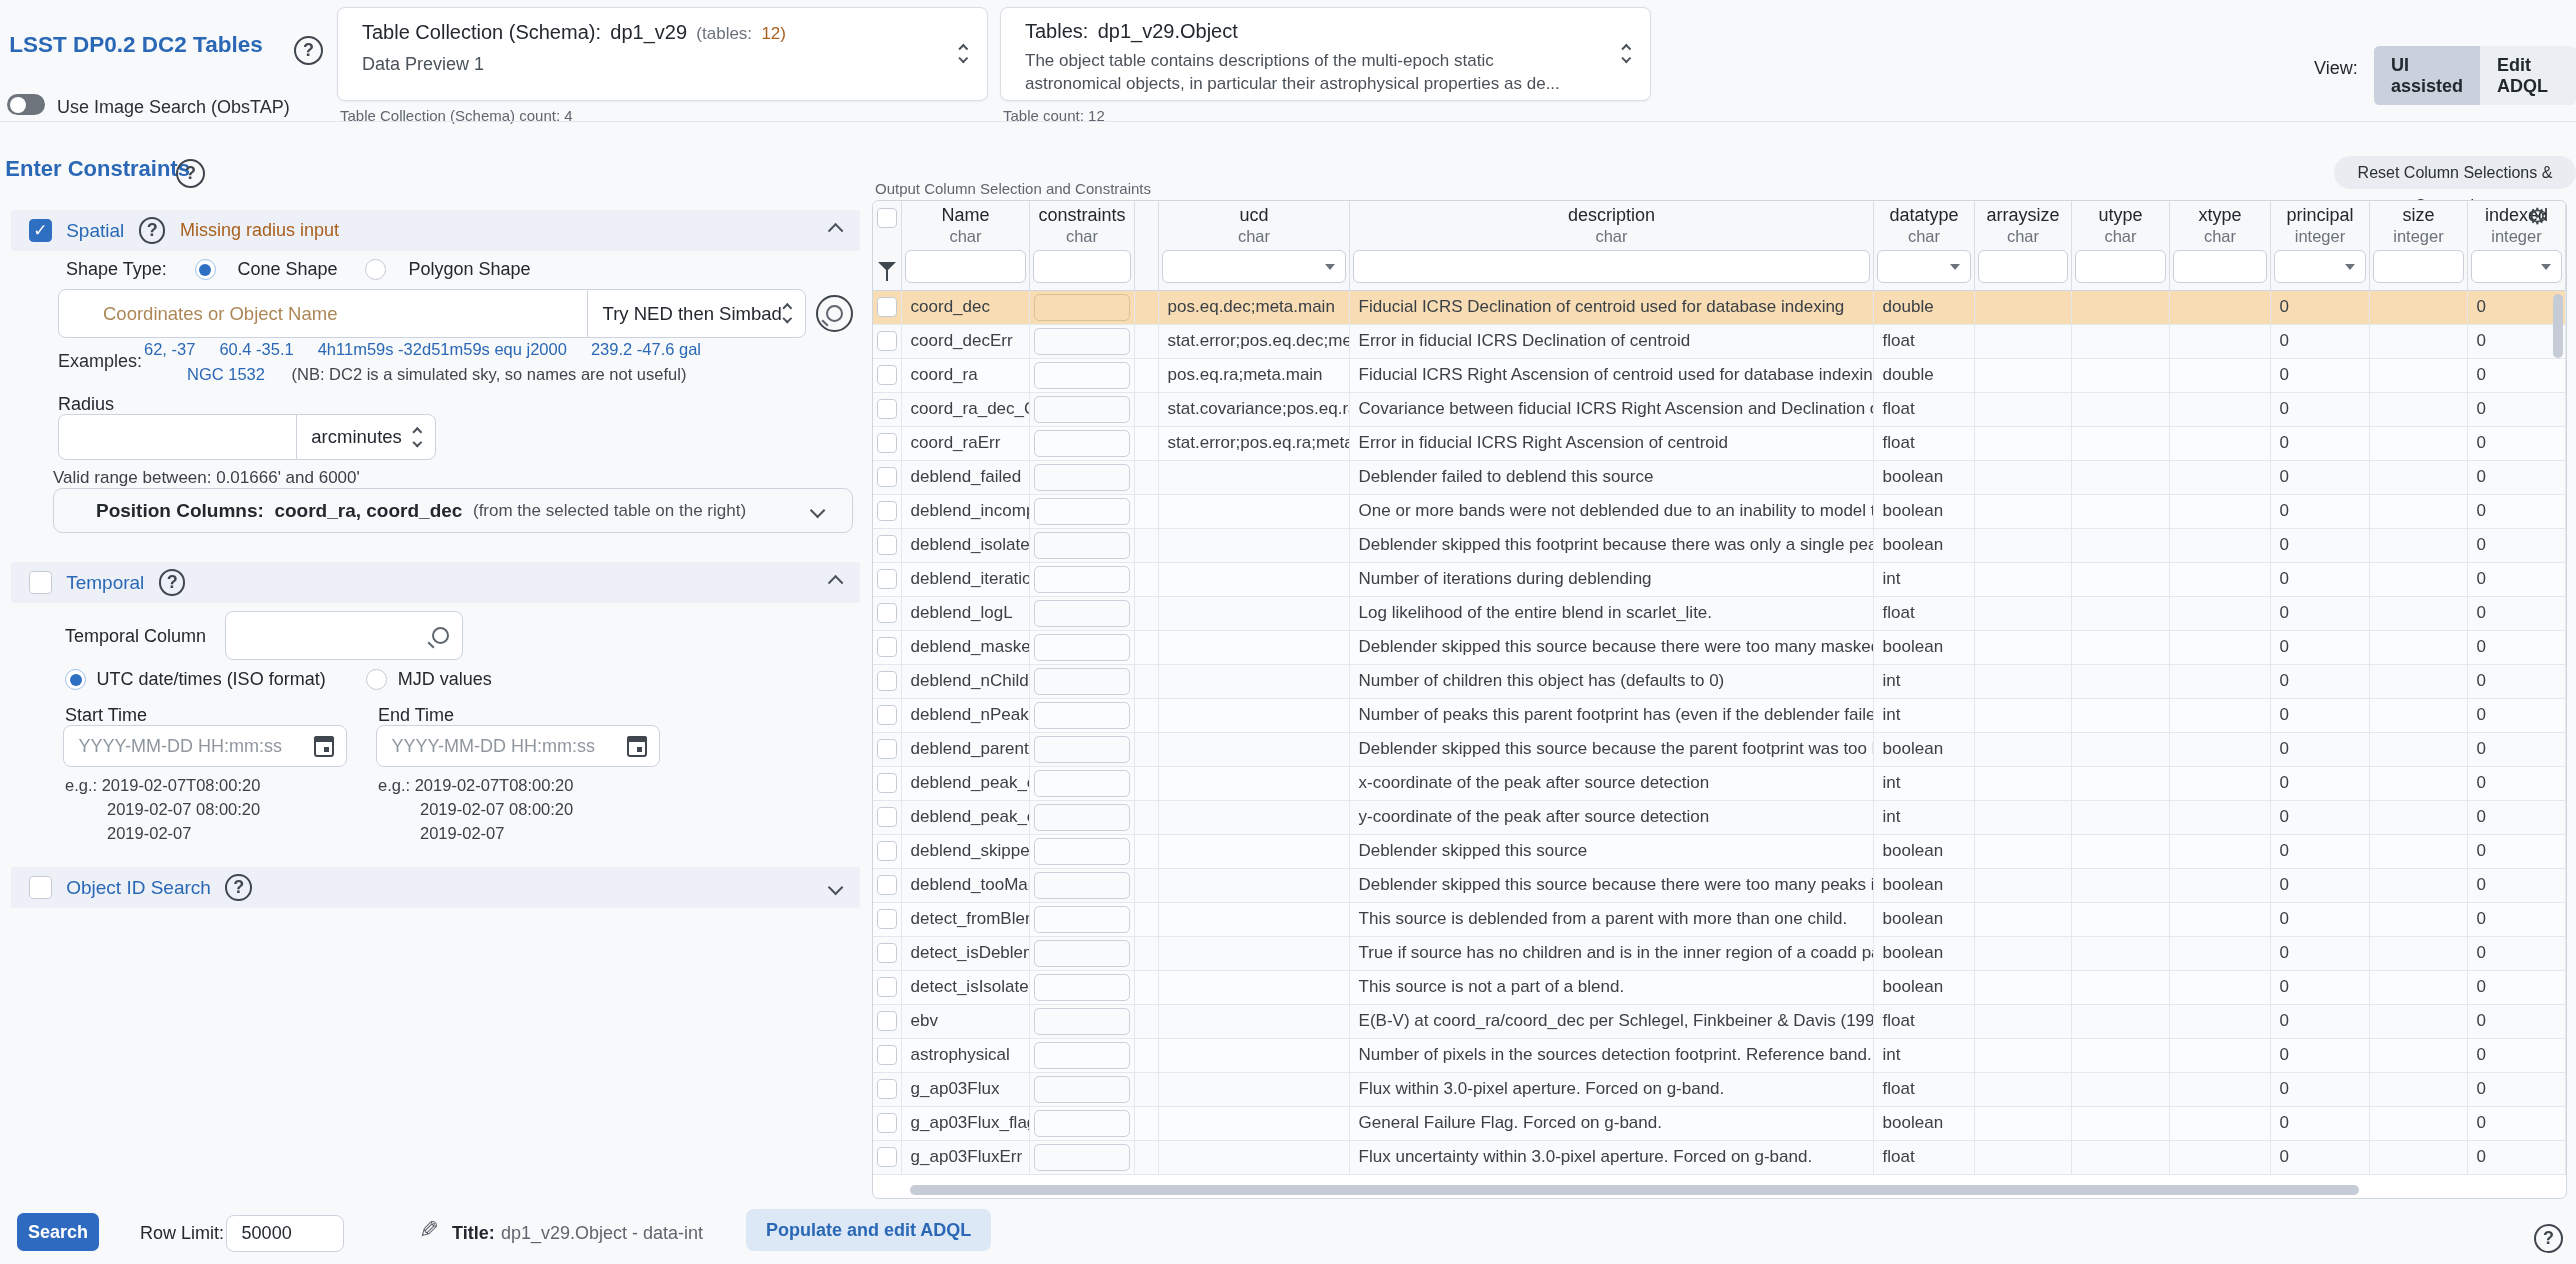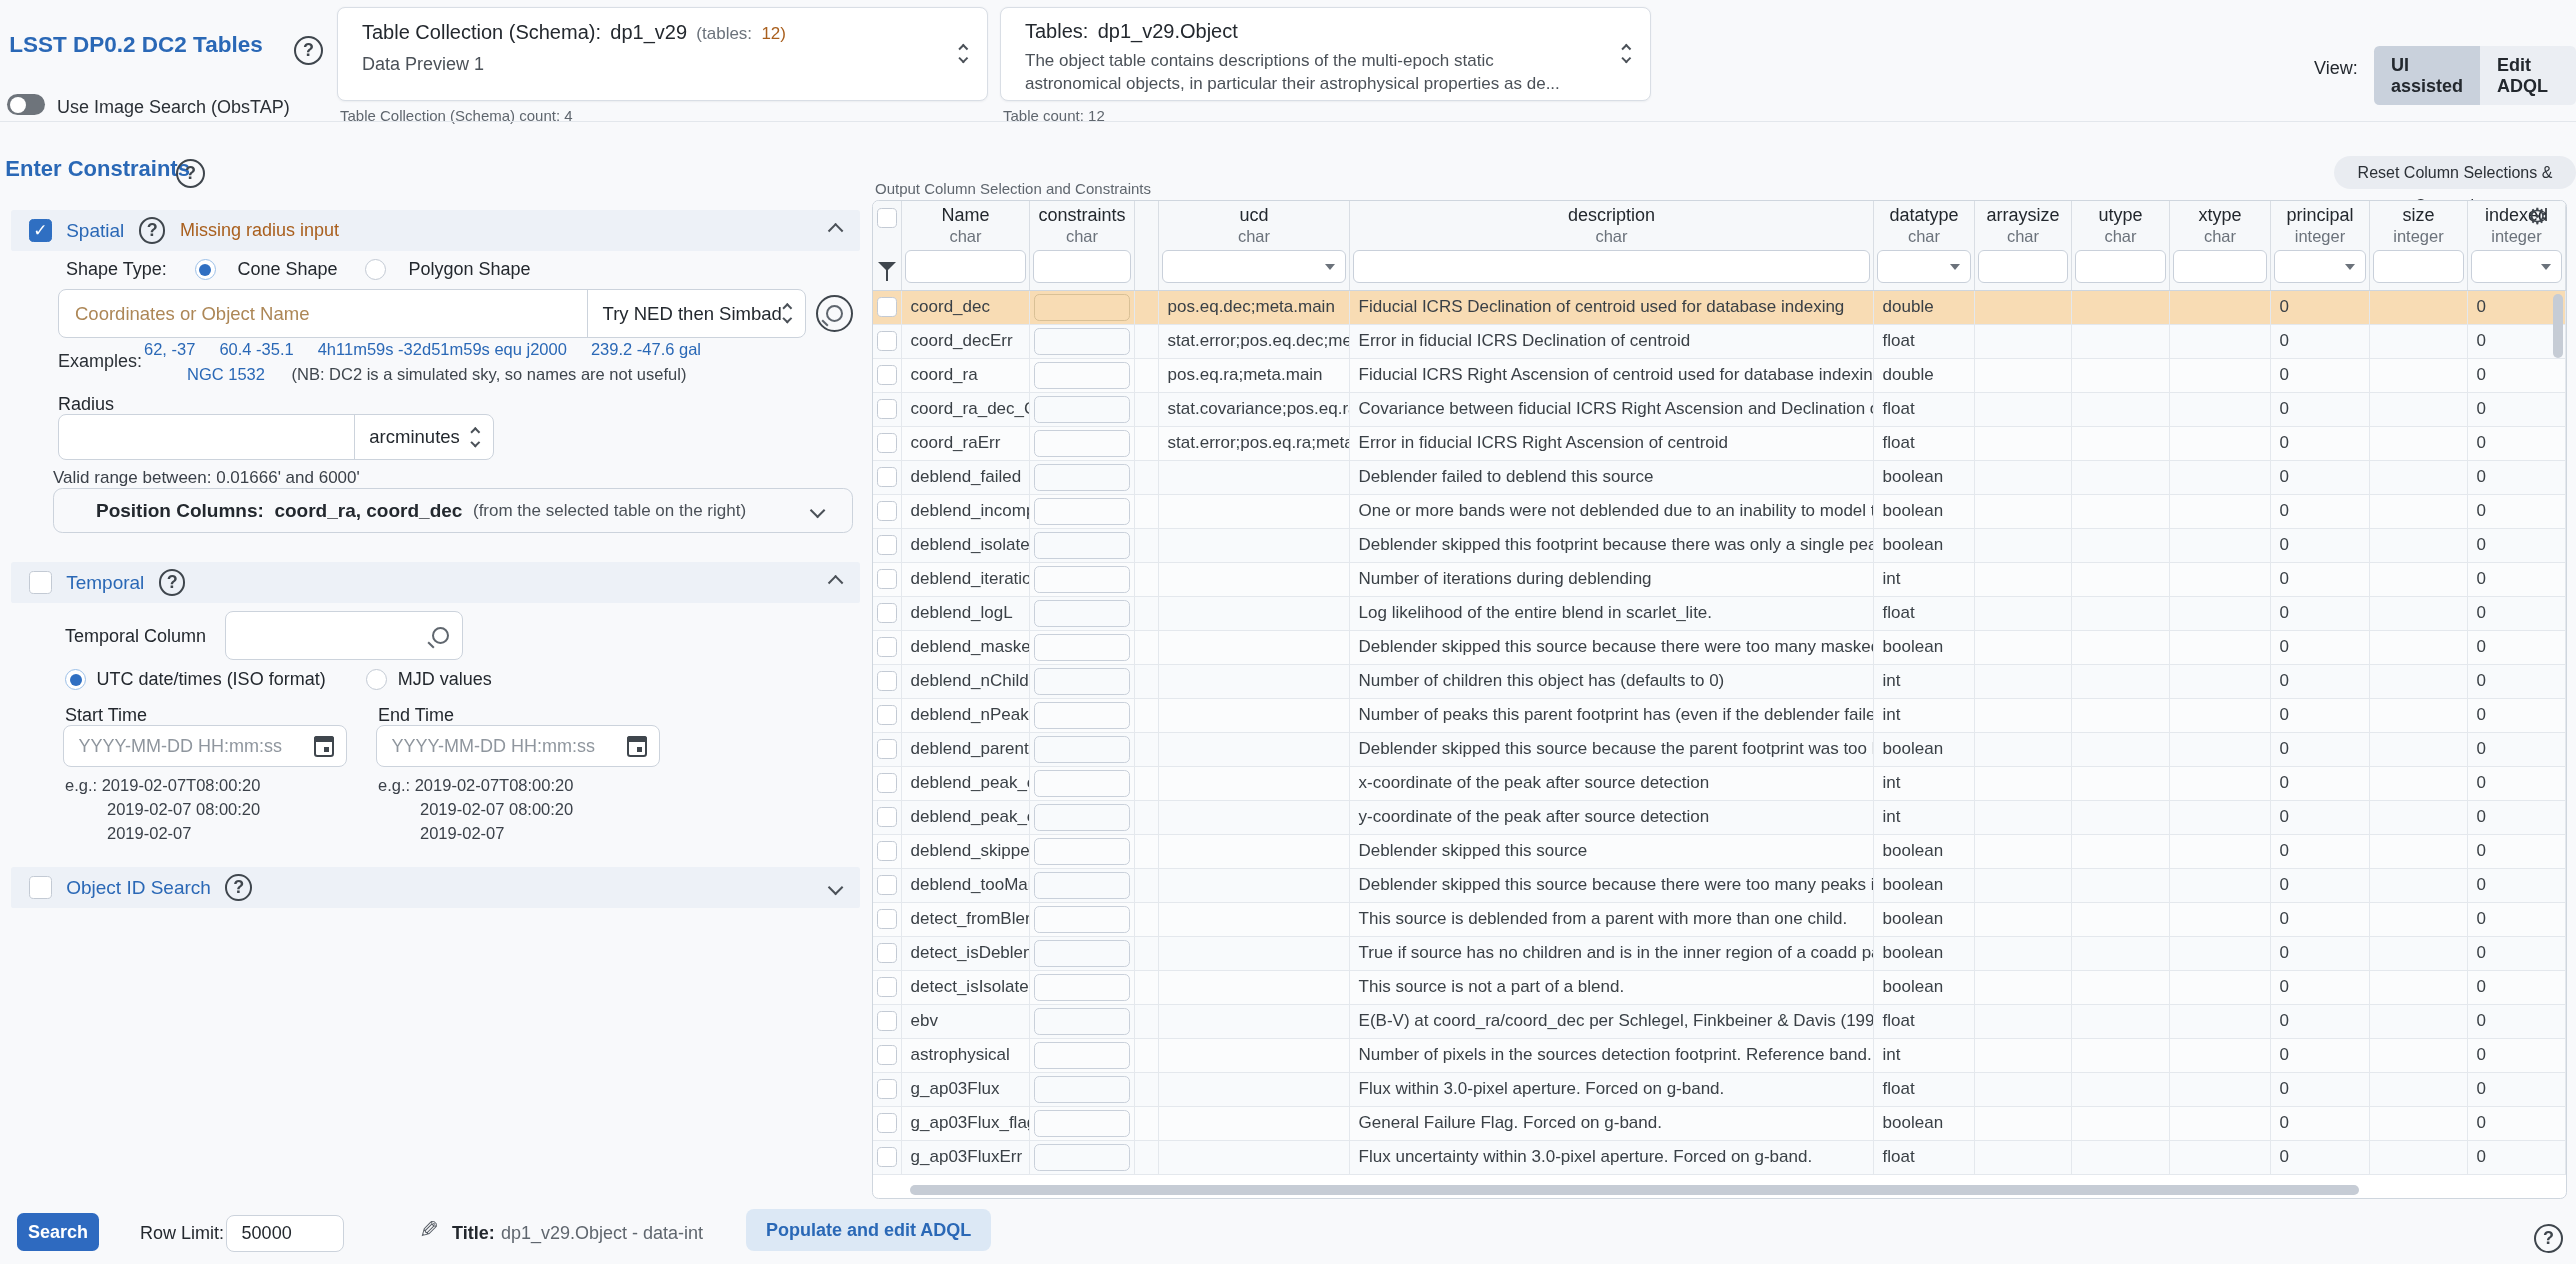--- a/index.html
+++ b/index.html
@@ -21,21 +21,21 @@
   .checkbox { width:22.5px; height:22.5px; border:1.3px solid #c3cad4; border-radius:4.6px; background:#fff; flex:none; }
   .checkbox.checked { background:#2f6fc2; border-color:#2f6fc2; color:#fff; display:flex; align-items:center; justify-content:center; font-size:17px; font-weight:700; }
   .radio { width:21px; height:21px; border:1.3px solid #c3cad4; border-radius:50%; background:#fff; flex:none; display:flex; align-items:center; justify-content:center; }
   .radio.on { border-color:#9cc0e8; }
   .radio.on::after { content:""; width:12px; height:12px; border-radius:50%; background:#2f6fc2; }
   .bar { position:absolute; left:10.6px; width:849px; height:41px; background:#edf1f7; border-radius:2.6px;
     display:flex; align-items:center; gap:14.6px; padding:0 18.5px; }
   .bar .title { font-size:19px; color:#2a68b6; }
   .bar .warn { font-size:18px; color:#a95f1d; }
   .bar .spacer { flex:1; }
-  .ibox { background:#fff; border:1.3px solid #ccd3dc; border-radius:8px; display:flex; align-items:center; }
+  .ibox { background:#fff; border:1.3px solid #ccd3dc; border-radius:8px; display:flex; align-items:center;padding-left:28px; }
   .placeholder { color:#ad8757; }
 
   
   .app-title { position:absolute; left:9.3px; top:32px; font-size:22.5px; font-weight:700; color:#2a68b6; }
   #help-title { position:absolute; left:294px; top:36px; }
   .toggle { position:absolute; left:6.6px; top:94px; width:38px; height:21px; background:#6e747b; border-radius:10.6px; }
   .toggle .knob { position:absolute; left:3.3px; top:2.6px; width:16px; height:16px; background:#fff; border-radius:50%; }
   .toggle-label { position:absolute; left:57px; top:97px; font-size:18px; color:#2b3036; }
 
   #schema-card { left:337px; top:6.6px; width:651px; height:94px; padding:13.2px 20px 0 24px; }
@@ -72,21 +72,21 @@
   #resolve-btn { position:absolute; left:816px; top:295px; width:37px; height:37px; border:2px solid #3f464d; border-radius:50%;
     display:flex; align-items:center; justify-content:center; background:transparent; }
 
   .examples-label { position:absolute; left:58px; top:351px; font-size:18px; color:#2b3036; }
   .examples-row1 { position:absolute; left:144px; top:340px; display:flex; gap:24px; font-size:16.5px; }
   .ex-link { color:#2a68b6; white-space:nowrap; }
   .examples-row2 { position:absolute; left:187px; top:365px; font-size:16.5px; display:flex; gap:26.5px; }
   .examples-row2 .note { color:#3f464d; }
 
   .radius-label { position:absolute; left:58px; top:394px; font-size:18px; color:#23282e; }
-  #radius-combo { position:absolute; left:58px; top:414px; width:436px; height:46px; }
+  #radius-combo { position:absolute; left:58px; top:414px; width:378px; height:46px; }
   #radius-combo .field { flex:1; align-self:stretch; }
   #radius-combo .select { border-left:1.3px solid #ccd3dc; align-self:stretch; display:flex; align-items:center; gap:12px; padding:0 14.6px; font-size:18.5px; color:#23282e; }
   .radius-hint { position:absolute; left:53px; top:468px; font-size:17px; color:#3b4149; }
 
   #position-box { position:absolute; left:53px; top:488px; width:800px; height:45px; border:1.3px solid #ccd3dc; border-radius:9.3px;
     display:flex; align-items:center; padding:0 29px 0 42px; gap:10.6px; }
   #position-box .k { font-size:19px; font-weight:700; color:#23282e; }
   #position-box .note { font-size:17px; color:#4b5158; }
   #position-box .spacer { flex:1; }
 

